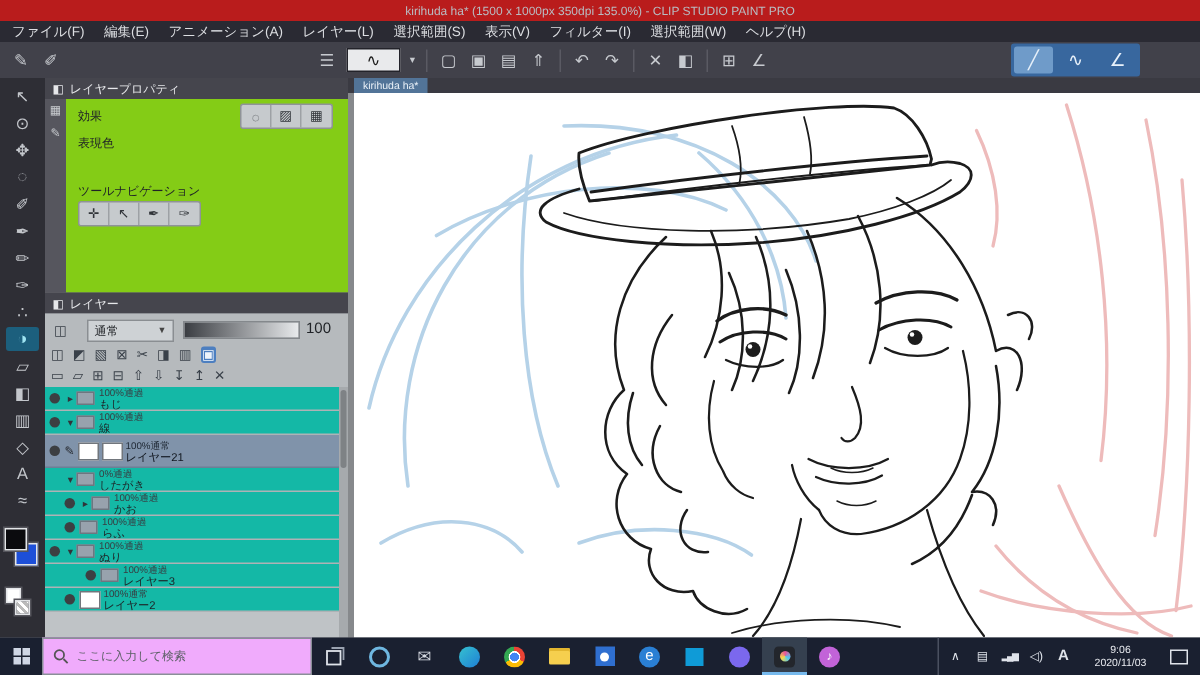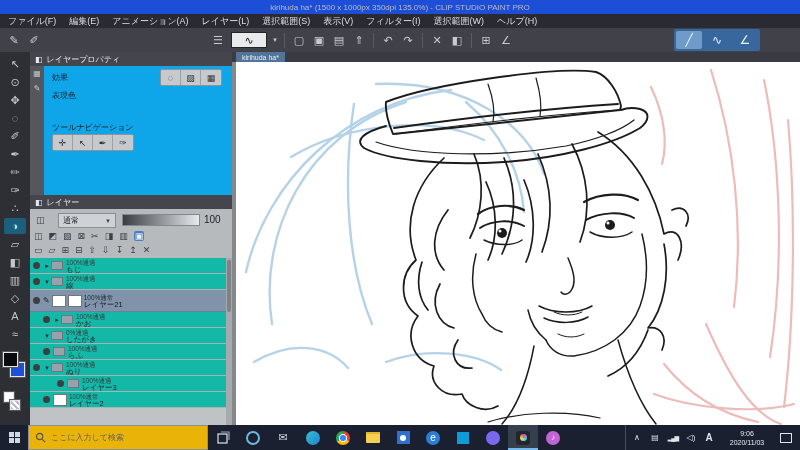--- a/index.html
+++ b/index.html
@@ -1,37 +1,37 @@
 <!DOCTYPE html>
 <html><head>
 <meta charset="utf-8">
 <style>
 *{margin:0;padding:0;box-sizing:border-box}
 html,body{width:800px;height:450px;overflow:hidden;background:#86898c;font-family:"Liberation Sans","DejaVu Sans",sans-serif}
 .abs{position:absolute}
 
-#titlebar{left:0;top:0;width:800px;height:14px;background:#1d4ed8;color:#b9bcc2;font-size:8px;display:flex;align-items:center;justify-content:center}
+#titlebar{left:0;top:0;width:800px;height:14px;background:#b91c1c;color:#b9bcc2;font-size:8px;display:flex;align-items:center;justify-content:center}
 #menubar{left:0;top:14px;width:800px;height:14px;background:#2a2a33;color:#dcdee2;font-size:9px;display:flex;align-items:center;gap:13px;padding:0 8px}
 #menubar span{white-space:nowrap}
 #toolbar{left:0;top:28px;width:800px;height:24px;background:#41414a;display:flex;align-items:center;color:#c7cacf;padding:0 4px}
 .tb-ic{width:20px;height:20px;display:flex;align-items:center;justify-content:center;font-size:11px;color:#c7cacf}
 .sep{width:1px;height:15px;background:#5a5a63;margin:0 4px}
 #brushprev{width:36px;height:16px;background:#e9eaec;border:1px solid #23232a;display:flex;align-items:center;justify-content:center;color:#1a1a1a;font-size:11px;margin:0 3px}
 #linegroup{margin-left:auto;margin-right:36px;height:22px;background:#38679e;border-radius:2px;display:flex;align-items:center;padding:0 2px;gap:2px}
 .lg-ic{width:26px;height:18px;display:flex;align-items:center;justify-content:center;color:#e8f1fa;font-size:12px;border-radius:2px}
 .lg-ic.sel{background:#6f9bc9}
 
 #toolstrip{left:0;top:52px;width:30px;height:373px;background:#2e2e35}
 .ts-ic{position:absolute;left:4px;width:22px;height:16px;display:flex;align-items:center;justify-content:center;color:#c3c6cb;font-size:11px;border-radius:2px}
 .ts-ic.sel{background:#1c5f7d;color:#9fe4f2}
 .swatch{position:absolute;width:15px;height:15px;border:1px solid #e3e5e8;box-shadow:0 0 0 1px #55555c}
 
 #propheader,#layerheader{position:absolute;left:30px;width:202px;height:14px;background:#45454d;color:#e6e7ea;font-size:8px;display:flex;align-items:center;gap:4px;padding:0 5px}
 #proprail{left:30px;top:66px;width:14px;height:129px;background:#56565e;color:#c9ccd0;font-size:8px;display:flex;flex-direction:column;align-items:center;padding-top:3px;gap:6px}
-#propbody{left:44px;top:66px;width:188px;height:129px;background:#0ea5e9;font-size:8px;color:#202327}
+#propbody{left:44px;top:66px;width:188px;height:129px;background:#84cc16;font-size:8px;color:#202327}
 .plabel{position:absolute;left:8px}
 .pbtngrp{position:absolute;display:flex;background:#c6cacd;border:1px solid #8f9397;border-radius:2px}
 .pbtn{width:20px;height:15px;display:flex;align-items:center;justify-content:center;font-size:9px;color:#303439;border-right:1px solid #9da1a5}
 .pbtn:last-child{border-right:none}
 #exprdrop{position:absolute;left:58px;top:34px;width:96px;height:15px;background:#ced2d5;border:1px solid #8a8e92;display:flex;align-items:center;gap:4px;padding:0 4px;font-size:8px}
 .colorchip{width:9px;height:9px;border:1px solid #777;background:conic-gradient(#e33,#ee3,#3c3,#36c,#c3c,#e33)}
 .ddarrow{margin-left:auto;font-size:6px;color:#444}
 
 #layerctrl{left:30px;top:209px;width:202px;height:49px;background:#b6babd}
 #blenddrop{position:absolute;left:28px;top:4px;width:58px;height:15px;background:#ced2d5;border:1px solid #8a8e92;display:flex;align-items:center;padding:0 4px;font-size:8px;color:#202327}
@@ -57,21 +57,21 @@
 
 #tabstrip{left:232px;top:52px;width:568px;height:10px;background:#3a3a42}
 #doctab{position:absolute;left:4px;top:0;height:10px;background:#527498;color:#eaf1f8;font-size:7px;display:flex;align-items:center;padding:0 6px}
 #canvas{left:236px;top:62px;width:564px;height:363px;background:#ffffff}
 #canvas svg{display:block;width:100%;height:100%}
 
 #taskbar{left:0;top:425px;width:800px;height:25px;background:#1a2030;display:flex;align-items:center;color:#e8eaef}
 #startbtn{width:28px;height:25px;display:flex;align-items:center;justify-content:center}
 #winlogo{display:grid;grid-template-columns:5px 5px;grid-template-rows:5px 5px;gap:1px}
 #winlogo i{background:#cfd6e4}
-#searchbox{width:180px;height:25px;background:#eab308;color:#5c6066;font-size:8px;display:flex;align-items:center;gap:5px;padding:0 6px;border:1px solid #8a8f98}
+#searchbox{width:180px;height:25px;background:#f0abfc;color:#5c6066;font-size:8px;display:flex;align-items:center;gap:5px;padding:0 6px;border:1px solid #8a8f98}
 .tsk-ic{width:30px;height:25px;display:flex;align-items:center;justify-content:center;flex:none}
 .tsk-ic.active{background:#35404f;box-shadow:inset 0 -2px 0 #76b9ed}
 .appcircle{width:14px;height:14px;border-radius:50%}
 .tray{width:18px;display:flex;align-items:center;justify-content:center;font-size:8px;color:#dfe3ea;height:25px;flex:none}
 #clock{width:58px;text-align:center;font-size:7px;line-height:9px;flex:none}
 #actioncenter{width:12px;height:10px;border:1px solid #dfe3ea;flex:none;margin:0 8px 0 4px}
 #showdesktop{width:3px;height:25px;border-left:1px solid #4a5060;flex:none;margin-left:auto}
 </style>
 </head>
 <body>
@@ -226,36 +226,36 @@
   <div class="lrow sel">
     <span class="eye"></span>
     <span class="pencil">✎</span>
     <span class="thumbbox"></span>
     <span class="thumbbox"></span>
     <div class="ltxt">
         <div class="lpct">100%通常</div>
         <div class="lname">レイヤー21</div>
       </div>
   </div>
-  <div class="lrow" style="padding-left:10px">
-    <span class="eye"></span>
-    <span class="arr">▸</span>
-    <span class="fol"></span>
-    <div class="ltxt">
-        <div class="lpct">100%通過</div>
-        <div class="lname">かお</div>
-      </div>
-  </div>
   <div class="lrow">
     <span class="eye off"></span>
     <span class="arr">▾</span>
     <span class="fol"></span>
     <div class="ltxt">
         <div class="lpct">0%通過</div>
         <div class="lname">したがき</div>
+      </div>
+  </div>
+  <div class="lrow" style="padding-left:10px">
+    <span class="eye"></span>
+    <span class="arr">▸</span>
+    <span class="fol"></span>
+    <div class="ltxt">
+        <div class="lpct">100%通過</div>
+        <div class="lname">かお</div>
       </div>
   </div>
   <div class="lrow" style="padding-left:10px">
     <span class="eye"></span>
     <span class="fol"></span>
     <div class="ltxt">
         <div class="lpct">100%通過</div>
         <div class="lname">らふ</div>
       </div>
   </div>

